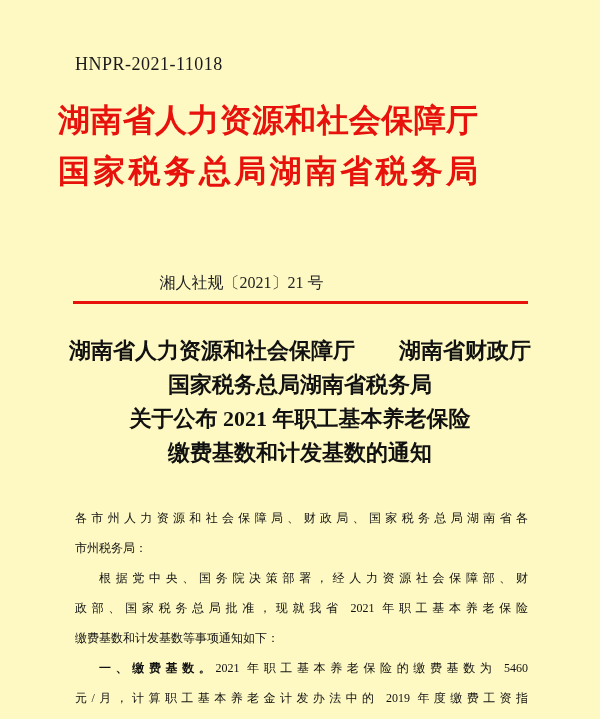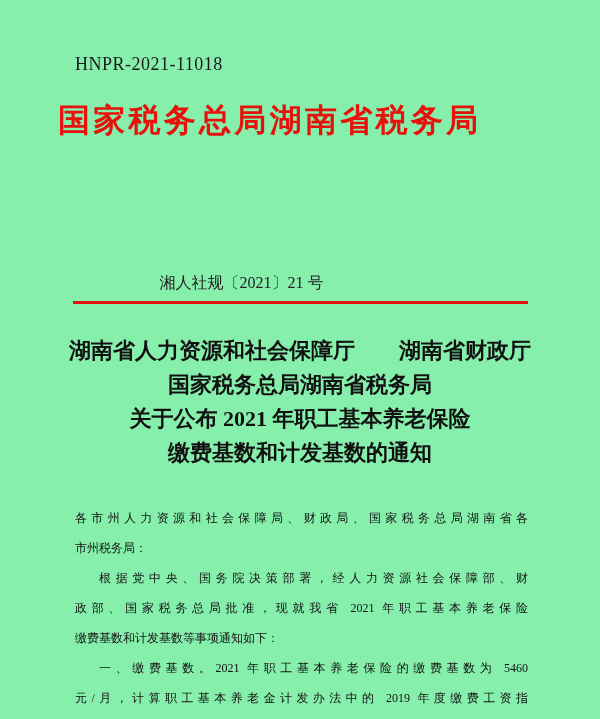--- a/index.html
+++ b/index.html
@@ -1,20 +1,20 @@
 <!DOCTYPE html>
 <html style="--red: #e8120d;"><head>
 <meta charset="utf-8">
 <style>
   html, body { margin: 0; padding: 0; background: #ffffff; }
   .page {
     position: relative;
     width: 600px;
     height: 719px;
-    background: #86efac;
+    background: #fef9c3;
     overflow: hidden;
     font-family: "Liberation Serif", serif;
     color: #1a1a1a;
   }
   .doc-code {
     position: absolute;
     left: 75px;
     top: 54px;
     font-size: 18px;
     letter-spacing: 0.5px;
@@ -80,30 +80,33 @@
     left: 75px;
     top: 503px;
     width: 453px;
     font-size: 12px;
     line-height: 30px;
     color: #111111;
   }
   .bline { text-align: justify; }
   .bline.fill { text-align-last: justify; }
   .bline.ind { text-indent: 2em; }
-  .bline b { font-weight: normal; }
+  .bline b { font-weight: bold; }
 </style>
 </head>
 <body>
 
 <div class="page">
 
   <div class="doc-code">HNPR-2021-11018</div>
 
   <div class="red-header">
+    <div class="rh-line">
+      <span class="rh-name">湖南省人力资源和社会保障厅</span>
+    </div>
     <div class="rh-line">
       <span class="rh-name">国家税务总局湖南省税务局</span>
     </div>
   </div>
 
   <div class="doc-number">湘人社规〔2021〕21 号</div>
 
   <div class="red-rule"></div>
 
   <div class="title-block">

